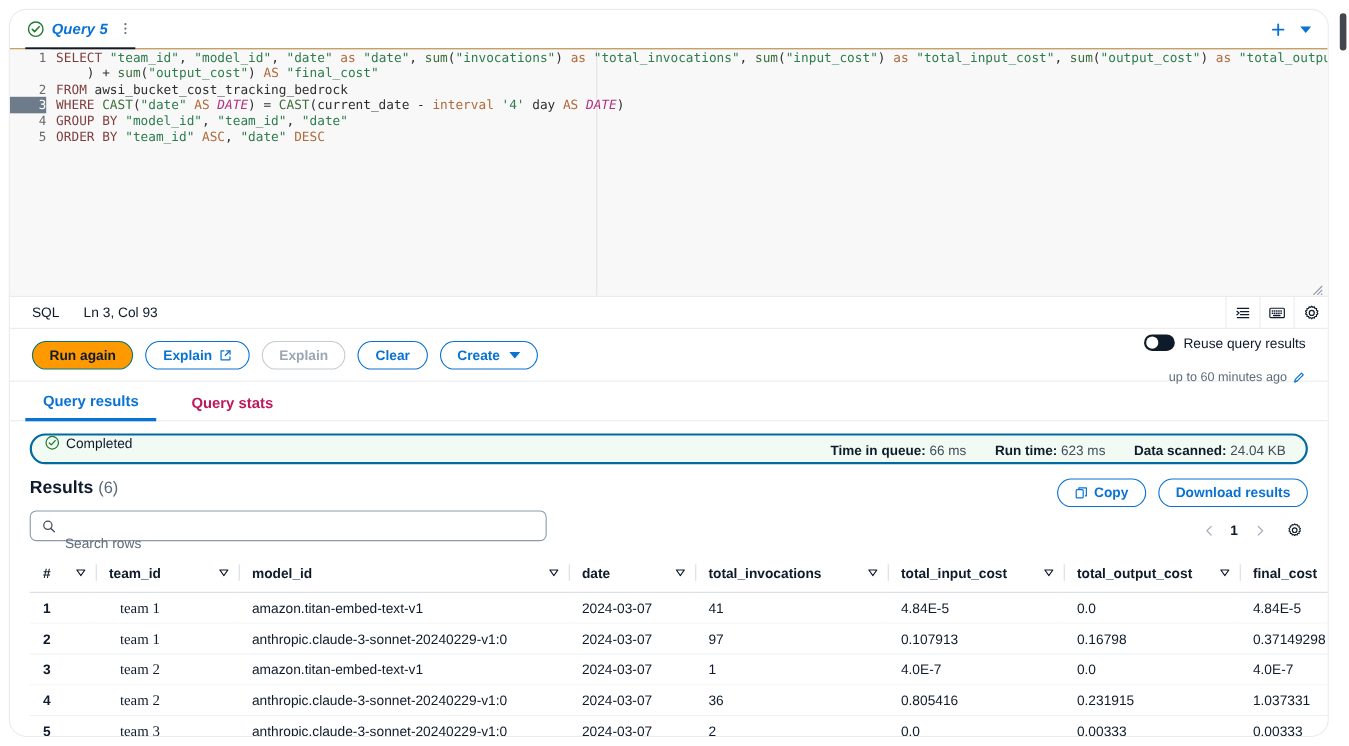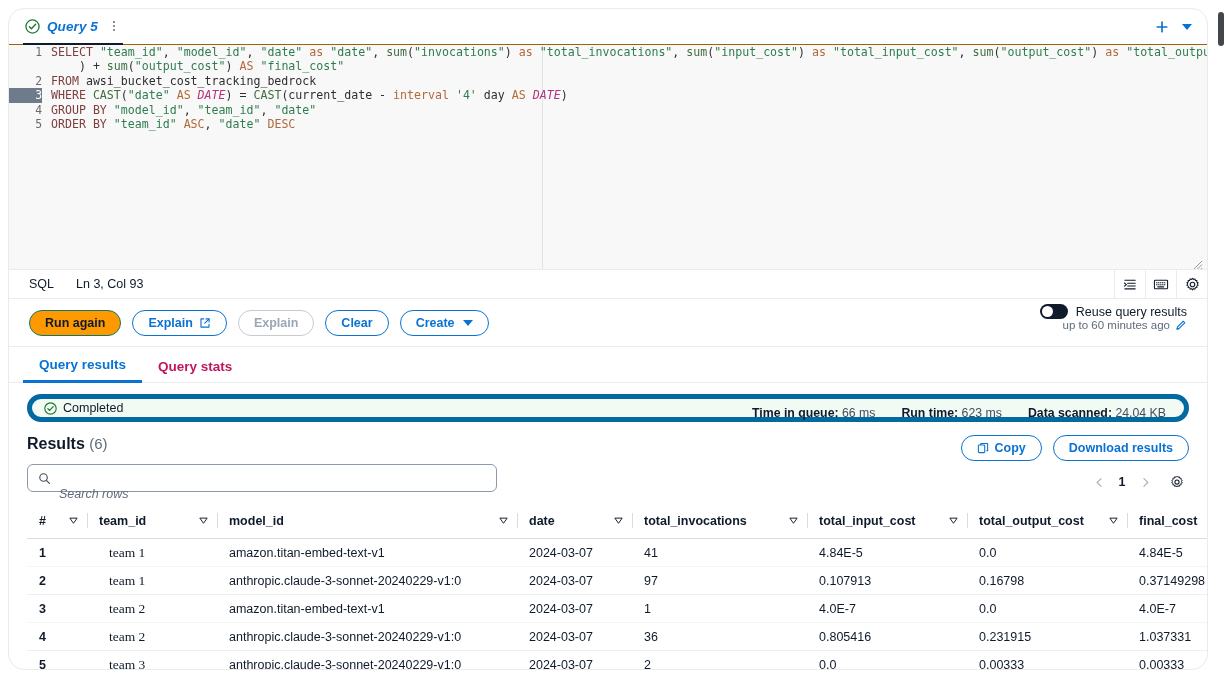--- a/index.html
+++ b/index.html
@@ -156,41 +156,41 @@
   .reuse-row { display:flex; align-items:center; gap:8px; }
   .toggle {
     width: 28px; height: 15px; border-radius: 8px; background:#0f1b2a;
     position:relative; cursor:pointer;
   }
   .toggle .knob {
     position:absolute; left:2px; top:2px; width:11px; height:11px;
     border-radius:50%; background:#fff;
   }
   .reuse-label { font-size:12.5px; color:#0f1b2a; }
-  .reuse-sub { font-size:11.5px; color:#5f6b7a; display:flex; align-items:center; gap:5px; margin-top:0;}
+  .reuse-sub { font-size:11.5px; color:#5f6b7a; display:flex; align-items:center; gap:5px; margin-top:18px;}
 
   
   .rtabs {
-    height: 36px; display:flex; align-items:flex-end; gap: 0;
+    height: 36px; display:flex; align-items:flex-end; gap: 16px;
     padding-left: 14px;
     border-bottom:1px solid #e9ebed;
   }
   .rtab {
     font-size:13.5px; font-weight:bold; color:#be185d;
     padding: 0 16px 9px 16px; cursor:pointer; line-height:1;
   }
   .rtab.active { color:#0972d3; border-bottom:3px solid #0972d3; margin-bottom:-1px; }
 
   
   .banner-wrap { padding: 11px 18px 0 18px; }
   .banner {
     position:relative; height: 28px;
-    border:5px solid #0369a1; border-radius:14px;
+    border:2px solid #0369a1; border-radius:14px;
     background:#f2faf4;
-    display:flex; align-items:center;
+    display:flex; 
     padding-left: 12px;
     font-size:12.5px; color:#0f1b2a;
   }
   .banner .chk { width:13px; height:13px; margin-right:6px; }
   .banner-metrics {
     position:absolute; right:18px; top:0; height:27px;
     display:flex; align-items:center; gap: 26px;
     font-size:12.3px; color:#0f1b2a;
   }
   .banner-metrics b { font-weight:bold; }
@@ -203,21 +203,21 @@
   }
   .res-title { font-size:16px; font-weight:bold; color:#0f1b2a; }
   .res-title .cnt { color:#5f6b7a; font-weight:normal; font-size:15px; }
   .searchbox {
     margin-top: 11px;
     width: 470px; height: 28px;
     border:1px solid #8c99a8; border-radius:6px;
     display:flex; align-items:center; gap:8px; padding: 0 10px;
     background:#fff;
   }
-  .searchbox .ph { font-size:12.5px; color:#5f6b7a; font-style: italic; margin-top: 32px;}
+  .searchbox .ph { font-size:12.5px; color:#5f6b7a;  margin-top: 32px;}
   .res-actions {
     position:absolute; right:18px; top:13px;
     display:flex; gap:11px;
   }
   .pager {
     position:absolute; right:18px; top:50px;
     display:flex; align-items:center; gap:4px;
   }
   .pg-arrow { width:20px;height:20px; display:flex;align-items:center;justify-content:center; cursor:pointer;}
   .pg-num { font-size:12.5px; font-weight:bold; color:#0f1b2a; width:18px; text-align:center; }

